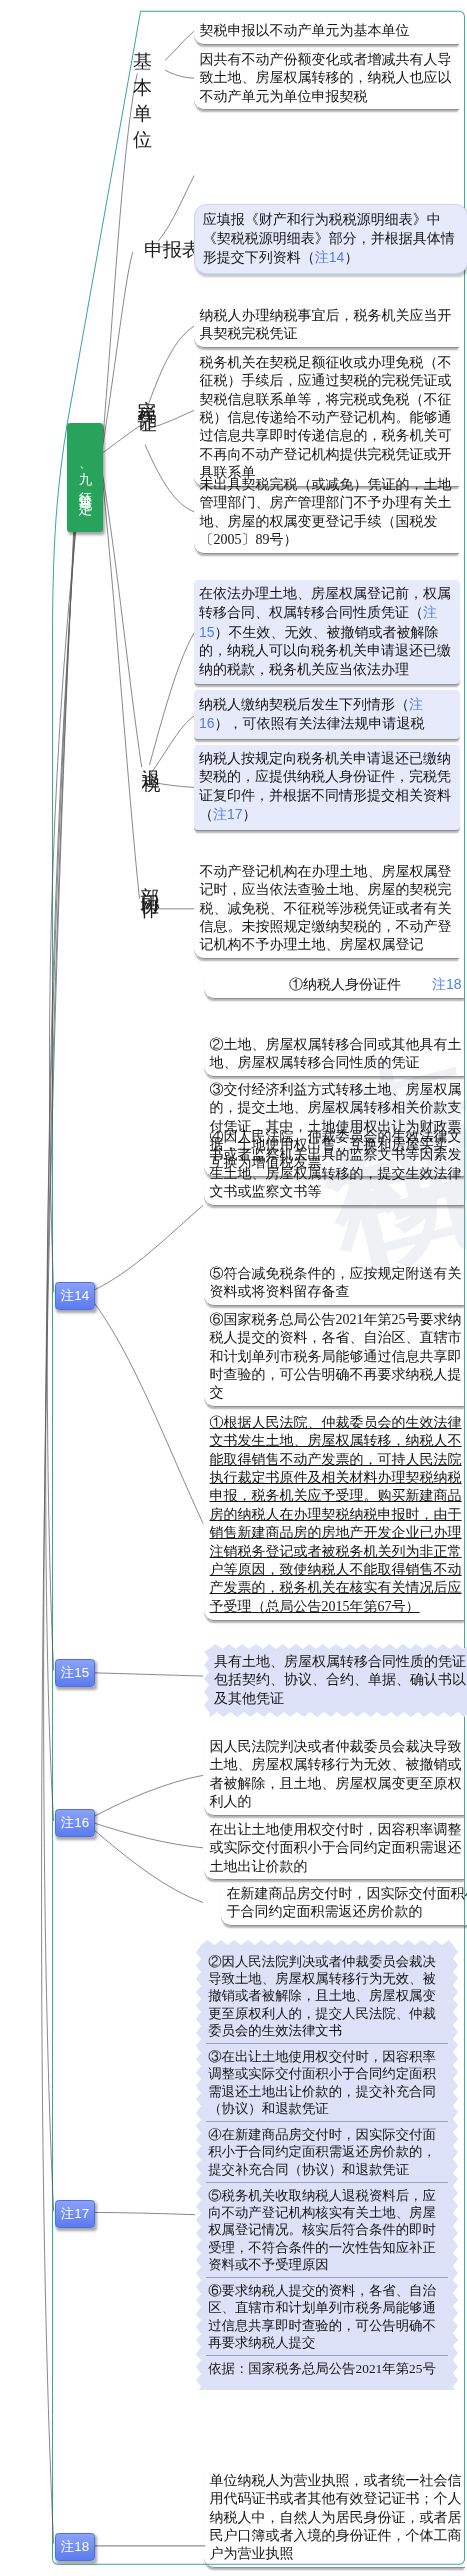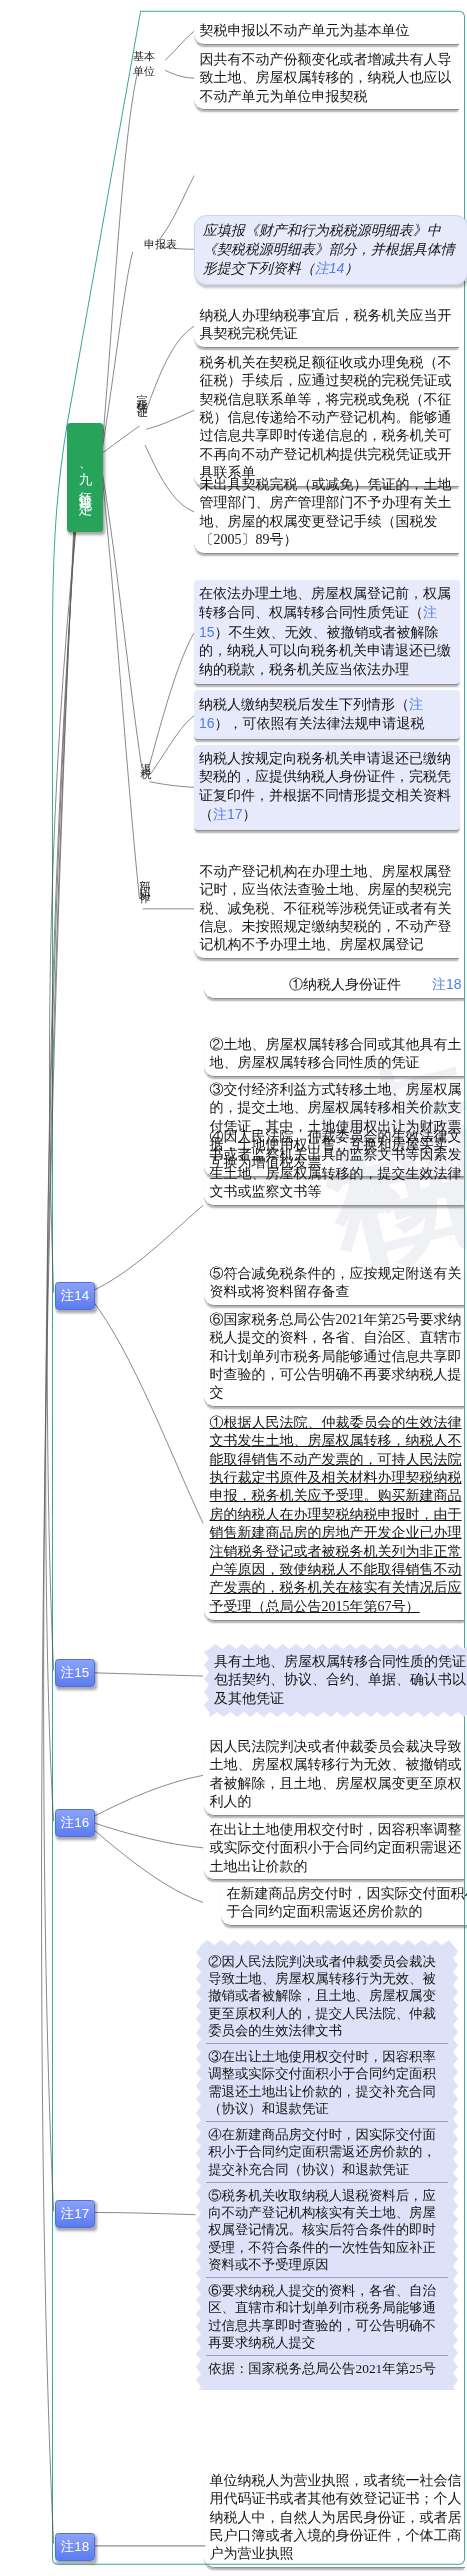--- a/index.html
+++ b/index.html
@@ -24,21 +24,21 @@
   .zitem.last{border-bottom:none;}
   .mainnode{position:absolute;left:67px;top:423px;width:36px;height:109px;background:#27a35c;
      color:#fff;border-radius:3.3px;box-shadow:1.7px 2.2px 2.8px rgba(0,0,0,.35);
      writing-mode:vertical-rl;font-size:13.4px;letter-spacing:3.3px;
      display:flex;align-items:center;justify-content:center;}
   .blab{position:absolute;left:55px;width:38px;height:26px;color:#fff;
      background:linear-gradient(180deg,#8aa2f8 0%,#5b7bf0 100%);border:0.6px solid #4f6fe0;
      border-radius:3.3px;box-shadow:1.7px 2.2px 2.8px rgba(0,0,0,.35);
      display:flex;align-items:center;justify-content:center;
      font-family:"Liberation Sans","DejaVu Sans",sans-serif;font-size:13.4px;}
-  .brl{position:absolute;font-size:11px;color:#1c1c1c;}
+  .brl{position:absolute;font-size:19px;color:#1c1c1c;}
   .vert{writing-mode:vertical-rl;letter-spacing:4.5px;}
   .ref{color:#4d7df0;font-family:"Liberation Sans","DejaVu Sans",sans-serif;}
   .gap{margin-left:31px;}
 </style>
 </head>
 <body>
 
 <div class="wrap">
 
   <svg class="links" viewBox="0 0 839 4620">
@@ -91,21 +91,21 @@
 
   <div class="watermark">小颖言税</div>
 
   <div class="mainnode">九、征管规定</div>
 
   <div class="brl" style="left:133px;top:49px;width:32px;">基本单位</div>
   <div class="node bw plain" style="top:19px;">契税申报以不动产单元为基本单位</div>
   <div class="node bw plain" style="top:48px;">因共有不动产份额变化或者增减共有人导致土地、房屋权属转移的，纳税人也应以不动产单元为单位申报契税</div>
 
   <div class="brl" style="left:144px;top:237px;">申报表</div>
-  <div class="node bw cloud" style="top:215px;font-style:italic;">
+  <div class="node bw cloud" style="top:204px;">
     <span>应填报《财产和行为税税源明细表》中《契税税源明细表》部分，并根据具体情形提交下列资料（</span><span class="ref">注14</span><span>）</span>
   </div>
 
   <div class="brl vert" style="left:134px;top:385px;height:89px;">完税凭证</div>
   <div class="node bw plain" style="top:304px;">纳税人办理纳税事宜后，税务机关应当开具契税完税凭证</div>
   <div class="node bw plain" style="top:351px;">税务机关在契税足额征收或办理免税（不征税）手续后，应通过契税的完税凭证或契税信息联系单等，将完税或免税（不征税）信息传递给不动产登记机构。能够通过信息共享即时传递信息的，税务机关可不再向不动产登记机构提供完税凭证或开具联系单</div>
   <div class="node bw plain" style="top:473px;">未出具契税完税（或减免）凭证的，土地管理部门、房产管理部门不予办理有关土地、房屋的权属变更登记手续（国税发〔2005〕89号）</div>
 
   <div class="brl vert" style="left:138px;top:754px;height:45px;">退税</div>
   <div class="node bw lbox" style="top:580px;">

